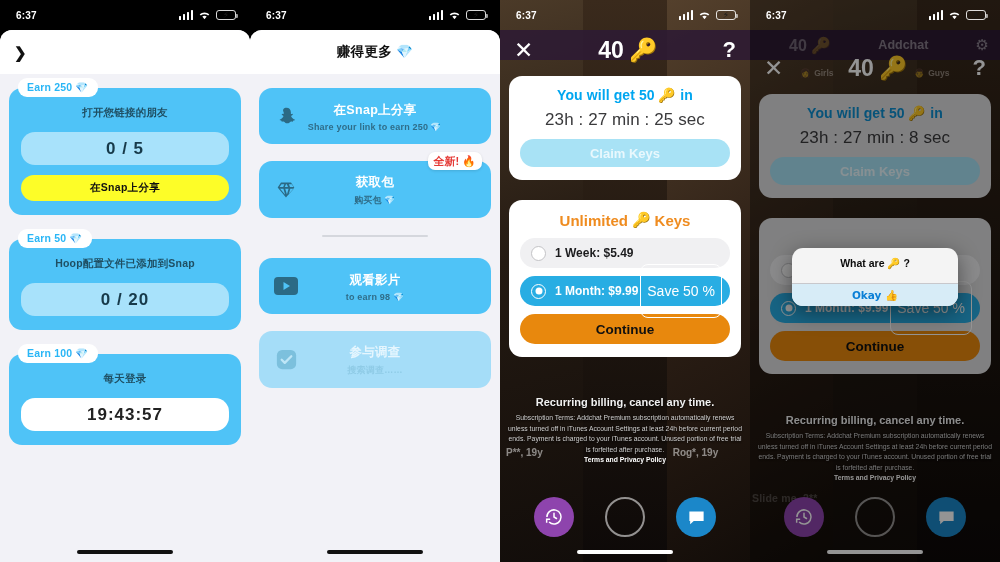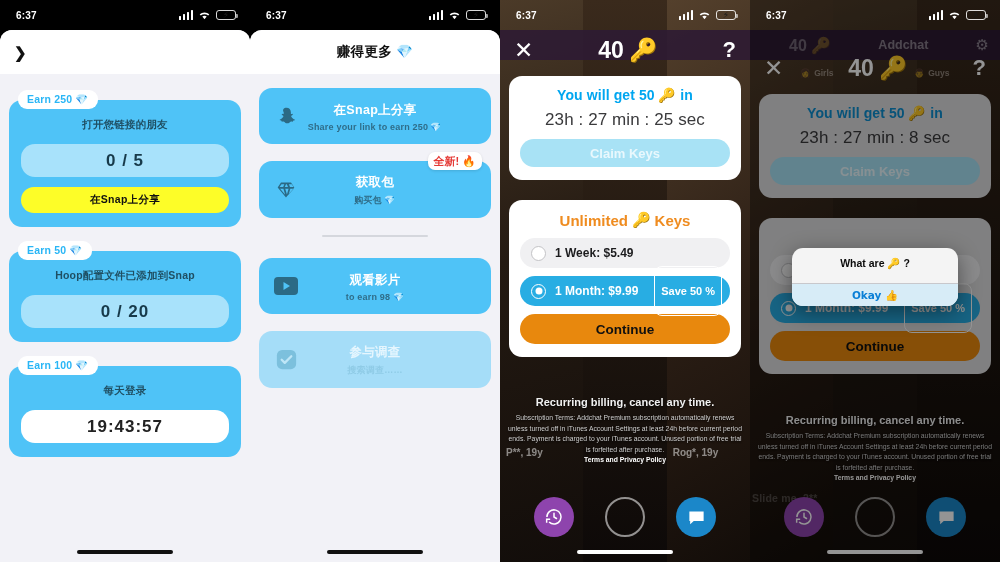--- a/index.html
+++ b/index.html
@@ -57,21 +57,21 @@
   .sheet-head .chev {
     position:absolute; left:14px; top:50%; transform:translateY(-50%);
     font-size:15px; color:#111; font-weight:bold; line-height:1;
   }
   .sheet-title { font-size:13.5px; font-weight:bold; color:#111; letter-spacing:.3px; }
   .sheet-body { padding:14px 9px; }
 
   
   .earn-card {
     background:#4fc3f7; border-radius:13px; margin-bottom:24px;
-    padding:18px 12px 14px; position:relative;margin-top:12px;
+    padding:18px 12px 14px; position:relative;
   }
   .earn-badge {
     position:absolute; top:-10px; left:9px; background:#fff;
     color:#29b6f6; font-size:10.5px; font-weight:bold;
     padding:3px 9px; border-radius:9px; letter-spacing:.2px;
     display:flex; align-items:center; gap:3px; line-height:1.2;
   }
   .earn-title {
     text-align:center; color:#1f4f63; font-size:10.5px; font-weight:bold;
     margin-bottom:12px; letter-spacing:.2px;
@@ -204,21 +204,21 @@
   .sub-row.on .radio::after {
     content:''; position:absolute; left:50%; top:50%;
     transform:translate(-50%,-50%); width:7px; height:7px;
     border-radius:50%; background:#fff;
   }
   .sub-label { font-size:12px; font-weight:bold; color:#1c1c1e; }
   .sub-row.on .sub-label { color:#fff; }
   .save-tag {
     position:absolute; right:8px; top:50%; transform:translateY(-50%);
     border:1.2px solid #fff; border-radius:8px; padding:18px 6px;
-    color:#fff; font-size:11px; font-weight:bold;
+    color:#fff; font-size:14px; font-weight:normal;
   }
   .continue-btn {
     height:30px; border-radius:15px; background:#e8880d;
     display:flex; align-items:center; justify-content:center;
     color:#101010; font-size:13.5px; font-weight:bold; margin-top:3px;
   }
 
   .legal { position:absolute; left:6px; right:6px; z-index:7; text-align:center; }
   .legal-head {
     color:#f1f1f1; font-size:11px; font-weight:bold; margin-bottom:5px;

